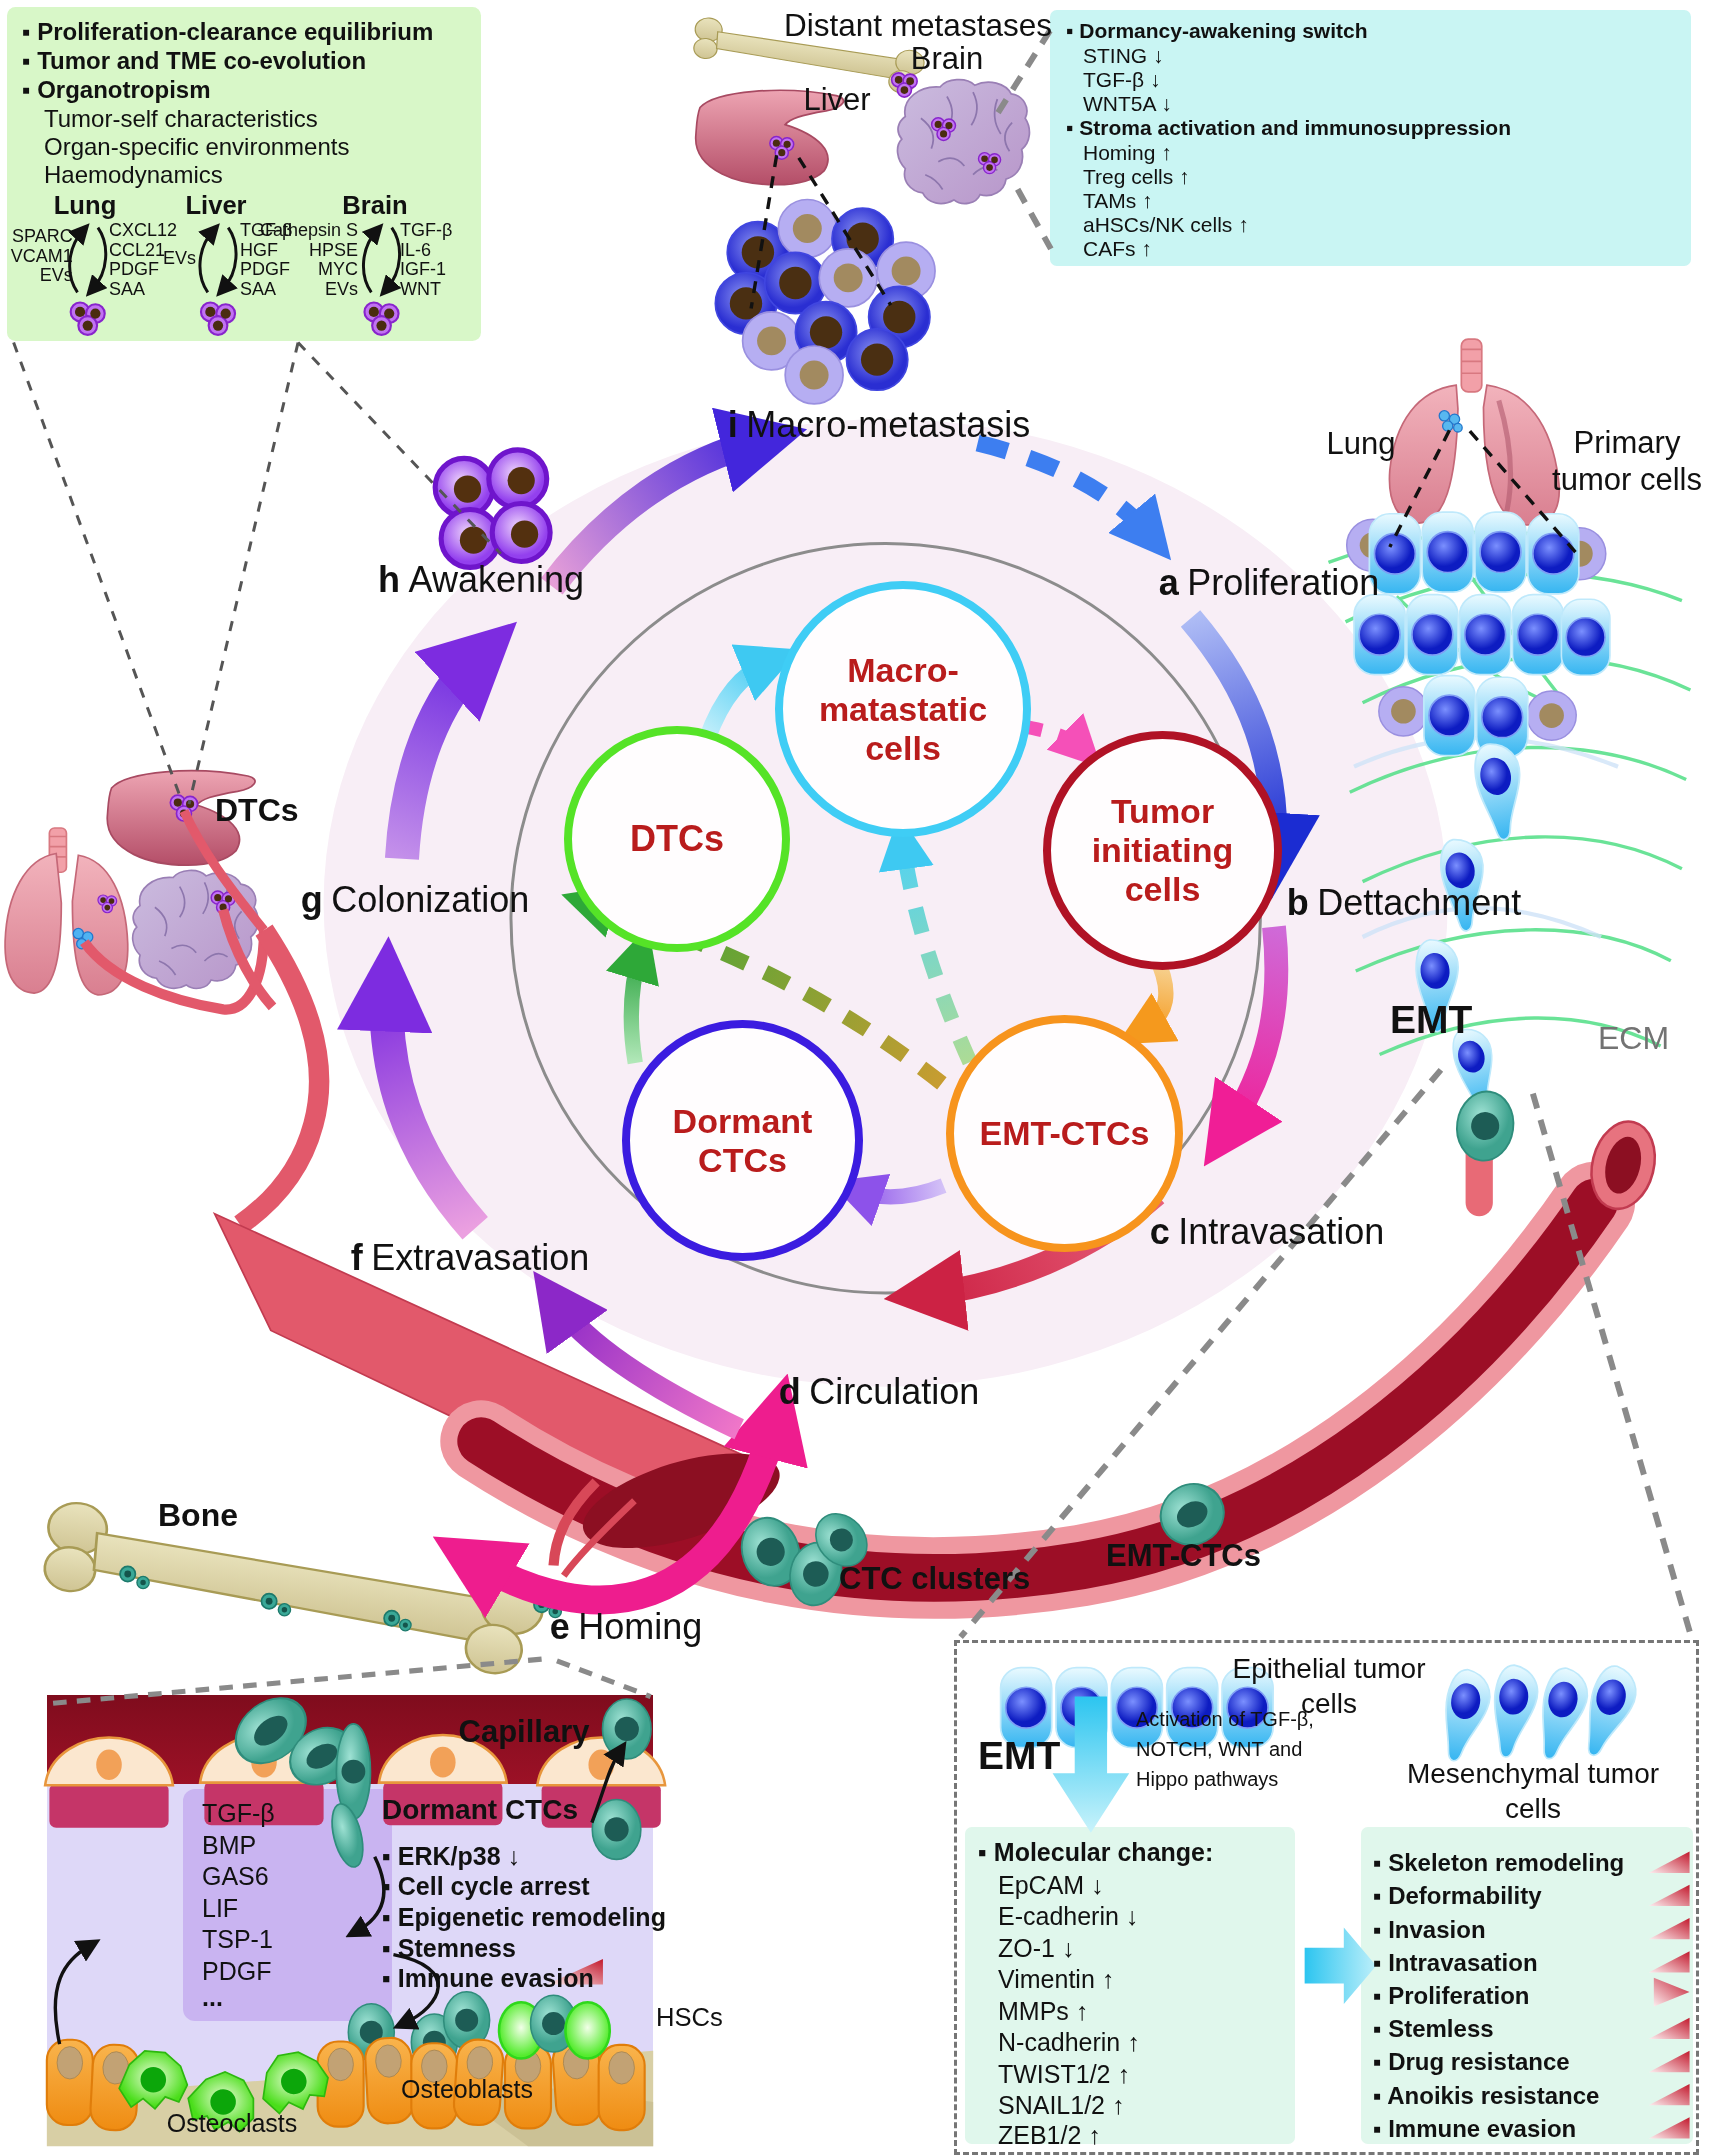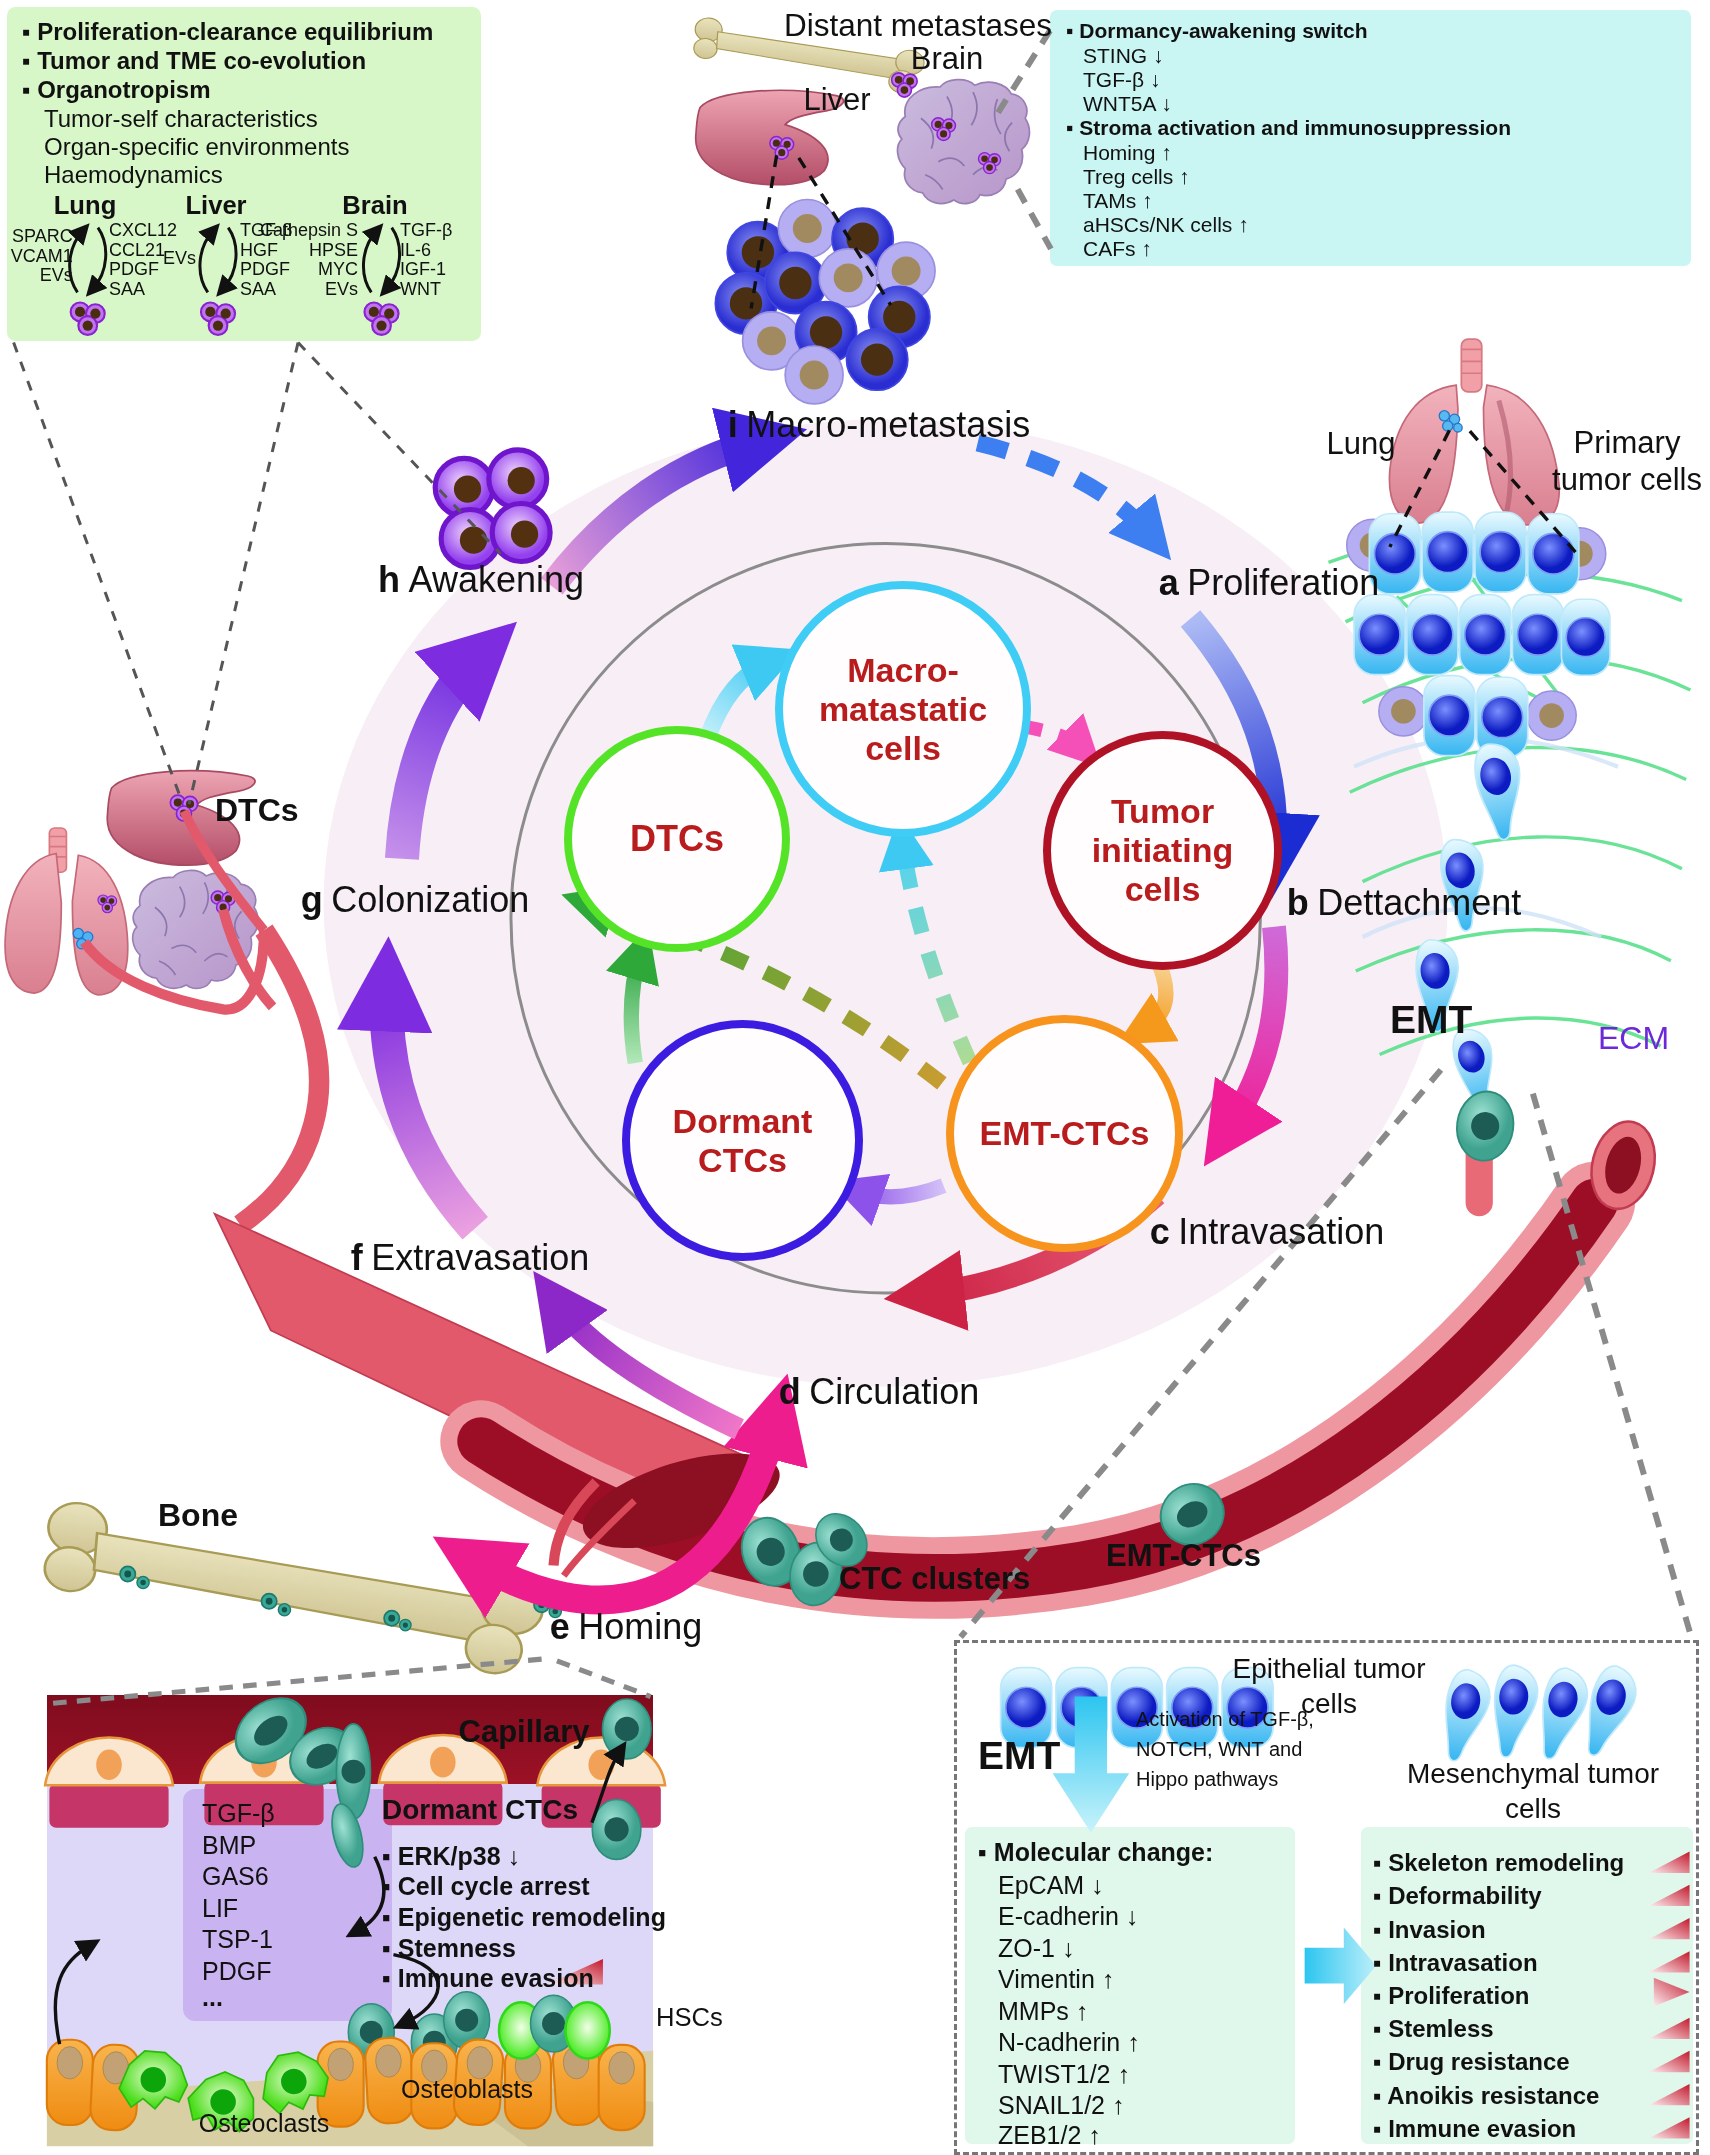--- a/index.html
+++ b/index.html
@@ -577,21 +577,21 @@
 <div class="cyc ctr" style="left:470px;top:1237px;"><span class="letter">f</span><span>Extravasation</span></div>
 <div class="cyc ctr" style="left:415px;top:879px;"><span class="letter">g</span><span>Colonization</span></div>
 <div class="cyc ctr" style="left:481px;top:559px;"><span class="letter">h</span><span>Awakening</span></div>
 
 <div class="lbl ctr" style="left:918px;top:6.8px;font-size:31.5px;">Distant metastases</div>
 <div class="lbl ctr" style="left:947px;top:41px;font-size:31px;">Brain</div>
 <div class="lbl ctr" style="left:837px;top:82px;font-size:31px;">Liver</div>
 <div class="lbl ctr" style="left:1361px;top:426px;font-size:31px;">Lung</div>
 <div class="lbl ctr wrap" style="left:1627px;top:424px;font-size:31px;line-height:37px;width:179px;white-space:normal;">Primary tumor cells</div>
 <div class="lbl b" style="left:1390px;top:998px;font-size:39px;">EMT</div>
-<div class="lbl" style="left:1598px;top:1020px;font-size:32px;color:#6d28d9;">ECM</div>
+<div class="lbl" style="left:1598px;top:1020px;font-size:32px;color:#737373;">ECM</div>
 <div class="lbl b" style="left:215px;top:792px;font-size:32px;">DTCs</div>
 <div class="lbl b" style="left:158px;top:1497px;font-size:32px;">Bone</div>
 <div class="lbl b" style="left:839px;top:1561px;font-size:31px;">CTC clusters</div>
 <div class="lbl b" style="left:1106px;top:1538px;font-size:31px;">EMT-CTCs</div>
 
 <div class="lbl b s28" style="left:22px;top:19px;">▪ Proliferation-clearance equilibrium</div>
 <div class="lbl b s28" style="left:22px;top:48px;">▪ Tumor and TME co-evolution</div>
 <div class="lbl b s28" style="left:22px;top:77px;">▪ Organotropism</div>
 <div class="lbl s28" style="left:44px;top:106px;">Tumor-self characteristics</div>
 <div class="lbl s28" style="left:44px;top:134px;">Organ-specific environments</div>
@@ -651,21 +651,21 @@
 <div class="lbl s29" style="left:202px;top:1925px;">TSP-1</div>
 <div class="lbl s29" style="left:202px;top:1957px;">PDGF</div>
 <div class="lbl b s29" style="left:202px;top:1983px;">...</div>
 <div class="lbl b" style="left:382px;top:1794px;font-size:28px;">Dormant CTCs</div>
 <div class="lbl b s29" style="left:382px;top:1842px;">▪ ERK/p38 ↓</div>
 <div class="lbl b s29" style="left:382px;top:1872px;">▪ Cell cycle arrest</div>
 <div class="lbl b s29" style="left:382px;top:1903px;">▪ Epigenetic remodeling</div>
 <div class="lbl b s29" style="left:382px;top:1934px;">▪ Stemness</div>
 <div class="lbl b s29" style="left:382px;top:1964px;">▪ Immune evasion</div>
 <div class="lbl" style="left:656px;top:2003px;font-size:25.6px;">HSCs</div>
-<div class="lbl ctr" style="left:232px;top:2109px;font-size:25px;margin-left:32px;">Osteoclasts</div>
+<div class="lbl ctr" style="left:232px;top:2109px;font-size:25px;">Osteoclasts</div>
 <div class="lbl ctr" style="left:467px;top:2075px;font-size:25px;">Osteoblasts</div>
 
 <div class="lbl ctr wrap s33" style="left:1329px;top:1651px;width:213px;white-space:normal;">Epithelial tumor cells</div>
 <div class="lbl b" style="left:978px;top:1734px;font-size:39px;">EMT</div>
 <div class="lbl wrap s27" style="left:1136px;top:1704px;width:215px;white-space:normal;">Activation of TGF-β, NOTCH, WNT and Hippo pathways</div>
 <div class="lbl ctr wrap s33" style="left:1533px;top:1756px;width:273px;white-space:normal;">Mesenchymal tumor cells</div>
 <div class="lbl b s29" style="left:978px;top:1838px;">▪ Molecular change:</div>
 <div class="lbl s29" style="left:998px;top:1871px;">EpCAM ↓</div>
 <div class="lbl s29" style="left:998px;top:1902px;">E-cadherin ↓</div>
 <div class="lbl s29" style="left:998px;top:1934px;">ZO-1 ↓</div>

